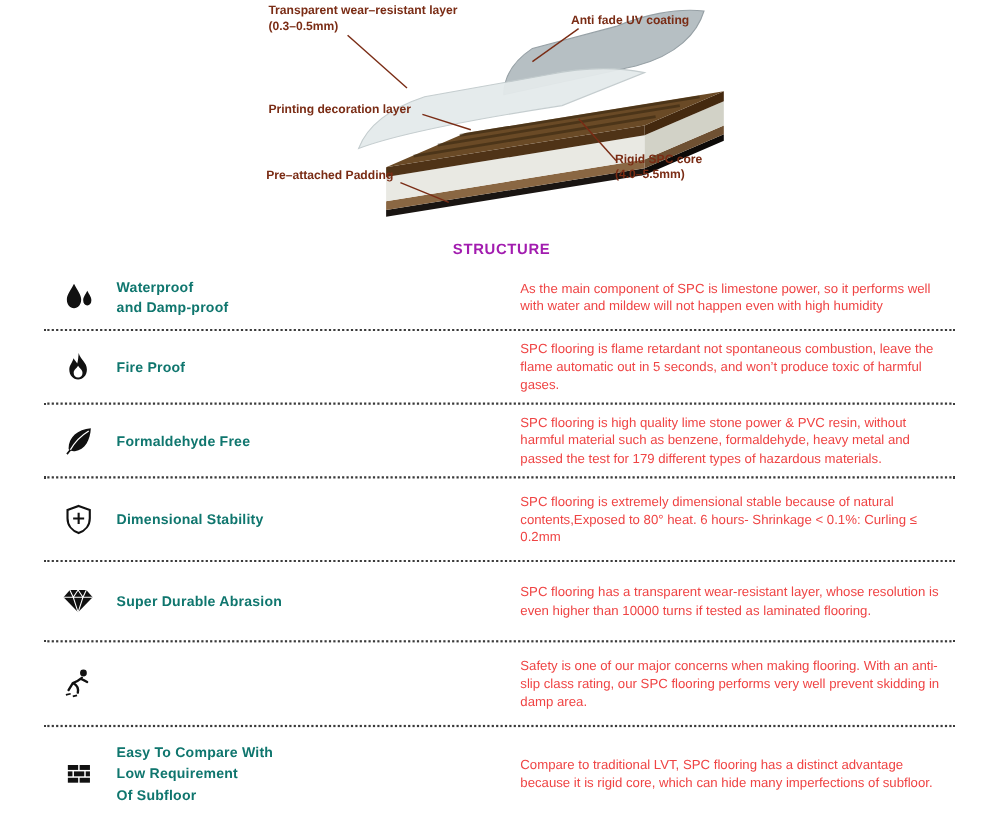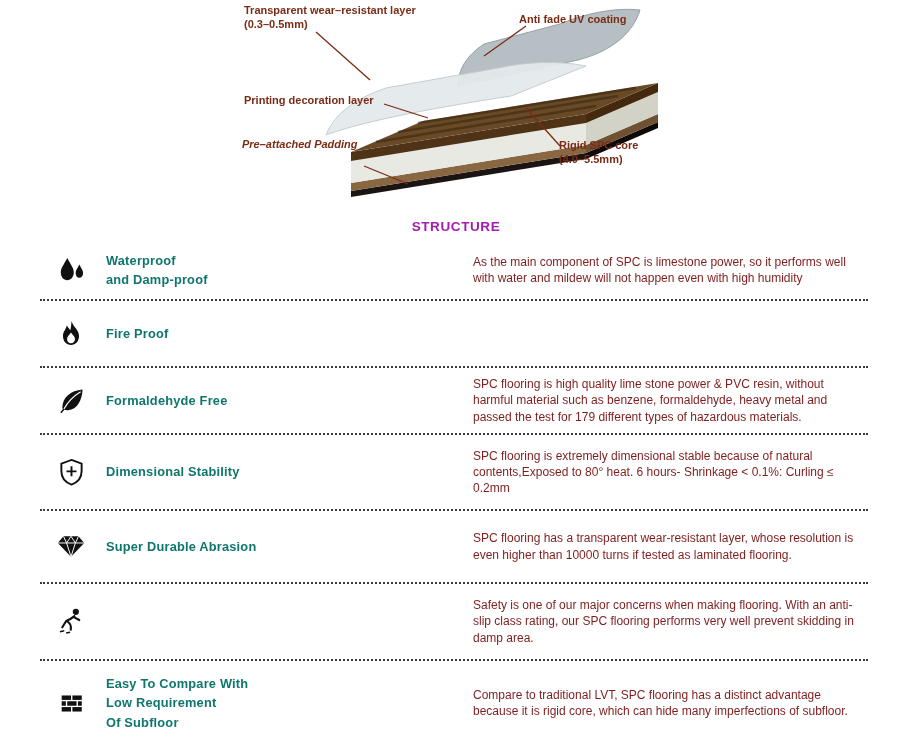--- a/index.html
+++ b/index.html
@@ -27,21 +27,21 @@
   }
   .features { position: absolute; left: 40px; top: 241px; width: 828px; }
   .row { display: flex; align-items: center; border-bottom: 2px dotted #3a3a3a; }
   .row:last-child { border-bottom: none; }
   .left { flex: 0 0 433px; width: 433px; display: flex; align-items: center; gap: 12px; padding-left: 8px; }
   .icn { flex: 0 0 46px; width: 46px; display: flex; justify-content: center; align-items: center; }
   .title {
     font-size: 12.8px; font-weight: bold; color: #0f766e;
     white-space: pre-line; line-height: 1.5; letter-spacing: 0.2px;
   }
-  .desc { flex: 1; font-size: 12px; color: #7f1d1d; line-height: 1.34; padding-right: 2px; }
+  .desc { flex: 1; font-size: 12px; color: #ef4444; line-height: 1.34; padding-right: 2px; }
 </style>
 </head>
 <body>
 
 <div class="diagram">
 
   <svg class="art" viewBox="0 0 460 222" width="460" height="222">
 
     <polygon points="125,191 360,153 360,159 125,197" fill="#1a1512"></polygon>
     <polygon points="360,153 432,122 432,128 360,159" fill="#0d0a08"></polygon>
@@ -69,21 +69,21 @@
       <path d="M138,166 L182,184"></path>
     </g>
   </svg>
 
   <div class="dlabel" style="left:244px; top:3px;">Transparent wear–resistant layer
 (0.3–0.5mm)</div>
   <div class="dlabel" style="left:519px; top:12px;">Anti fade UV coating</div>
   <div class="dlabel" style="left:244px; top:93px;">Printing decoration layer</div>
   <div class="dlabel" style="left:559px; top:138px;">Rigid SPC core
 (4.0–5.5mm)</div>
-  <div class="dlabel" style="left:242px; top:137px;font-style:italic;">Pre–attached Padding</div>
+  <div class="dlabel" style="left:242px; top:153px;">Pre–attached Padding</div>
 
   <div class="caption">STRUCTURE</div>
 </div>
 
 <div class="features">
 
   <div class="row" style="height:60px">
     <div class="left">
       <span class="icn">
         <svg viewBox="0 0 30 28" width="28" height="26" fill="#111">
@@ -100,20 +100,21 @@
   <div class="row" style="height:67px">
     <div class="left">
       <span class="icn">
         <svg viewBox="0 0 28 28" width="28" height="28" fill="#111">
           <path d="M14.5 1 C16 7 22 9.5 22 16 C22 21.2 18.6 25 14 25 C9.4 25 6 21.2 6 16 C6 11.8 8.8 9.8 9.8 5.6 C11.2 8 12.6 9 13.2 10.4 C14 8 14.2 5 14.5 1 Z"></path>
           <path fill="#fff" d="M14 12.5 C15.6 15.2 18 16.2 18 19 C18 21.5 16.3 23.2 14 23.2 C11.7 23.2 10 21.5 10 19 C10 16.2 12.4 15.2 14 12.5 Z"></path>
         </svg>
       </span>
       <div class="title">Fire Proof</div>
     </div>
+    <div class="desc">SPC flooring is flame retardant not spontaneous combustion, leave the flame automatic out in 5 seconds, and won’t produce toxic of harmful gases.</div>
   </div>
 
   <div class="row" style="height:67px">
     <div class="left">
       <span class="icn">
         <svg viewBox="0 0 28 28" width="27" height="27">
           <path fill="#111" d="M25.5 2.5 C13 3.5 4.5 11 4.5 21.5 C4.5 22.5 5.5 23.5 6.5 23.7 C7.8 24 9.2 24.1 10.5 24 C20 23.2 25 13.5 25.5 2.5 Z"></path>
           <path d="M6 23 C10 16 16 9.5 23.5 5" stroke="#fff" stroke-width="1.2" fill="none"></path>
           <path d="M3 26.8 C4.2 25.2 5.2 24 6.3 22.8" stroke="#111" stroke-width="1.6" fill="none"></path>
         </svg>

